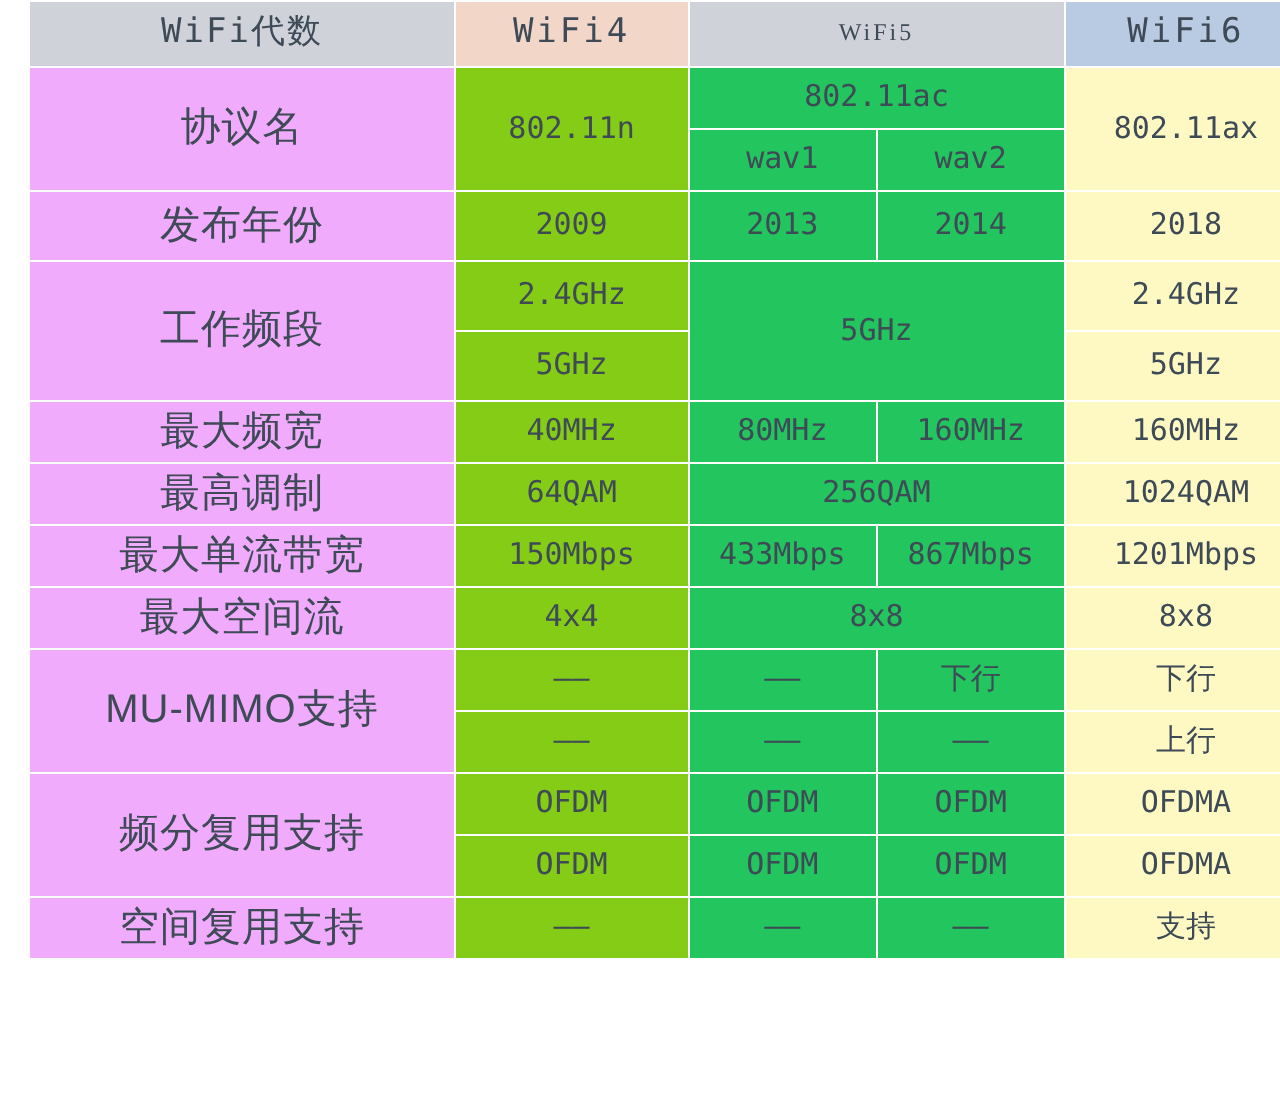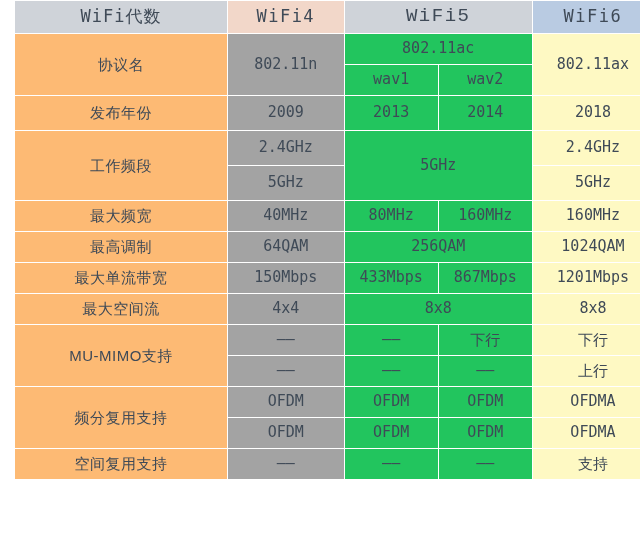--- a/index.html
+++ b/index.html
@@ -57,45 +57,45 @@
     background: #f2d7c9;
     font-family: "DejaVu Sans Mono", monospace;
     font-size: 17px;
     letter-spacing: 1.5px;
     height: 32px;
     color: #3b4450;
     margin-left: 28px;
   }
   .hdr-5 {
     background: #cfd3d9;
-    font-family: Liberation Mono, monospace;
-    font-size: 19px;
+    font-family: Liberation Serif, serif;
+    font-size: 12px;
     letter-spacing: 1.5px;
     height: 32px;
     color: #3b4450;
   }
   .hdr-6 {
     background: #b9cbe2;
     font-family: "DejaVu Sans Mono", monospace;
     font-size: 17px;
     letter-spacing: 1.5px;
     height: 32px;
     color: #3b4450;
   }
 
   
   .rowlabel {
-    background: #fdba74;
+    background: #f0abfc;
     text-align: left;
     padding-left: 10px;
-    font-size: 15px;
+    font-size: 20px;
     letter-spacing: 0.5px;
     color: #3f4a57;
   }
-  .c-w4 { background: #a3a3a3; font-size: 15px; }
+  .c-w4 { background: #84cc16; font-size: 15px; }
   .c-w5 { background: #22c55e; font-size: 15px; }
   .c-w6 { background: #fef9c3; font-size: 15px; }
 
   .mono { font-family: "DejaVu Sans Mono", monospace; font-size: 15px; }
 
   td.h34 { height: 34px; margin-top: 15px; }
   td.h30 { height: 30px; }
 
   .footer {
     position: absolute;

